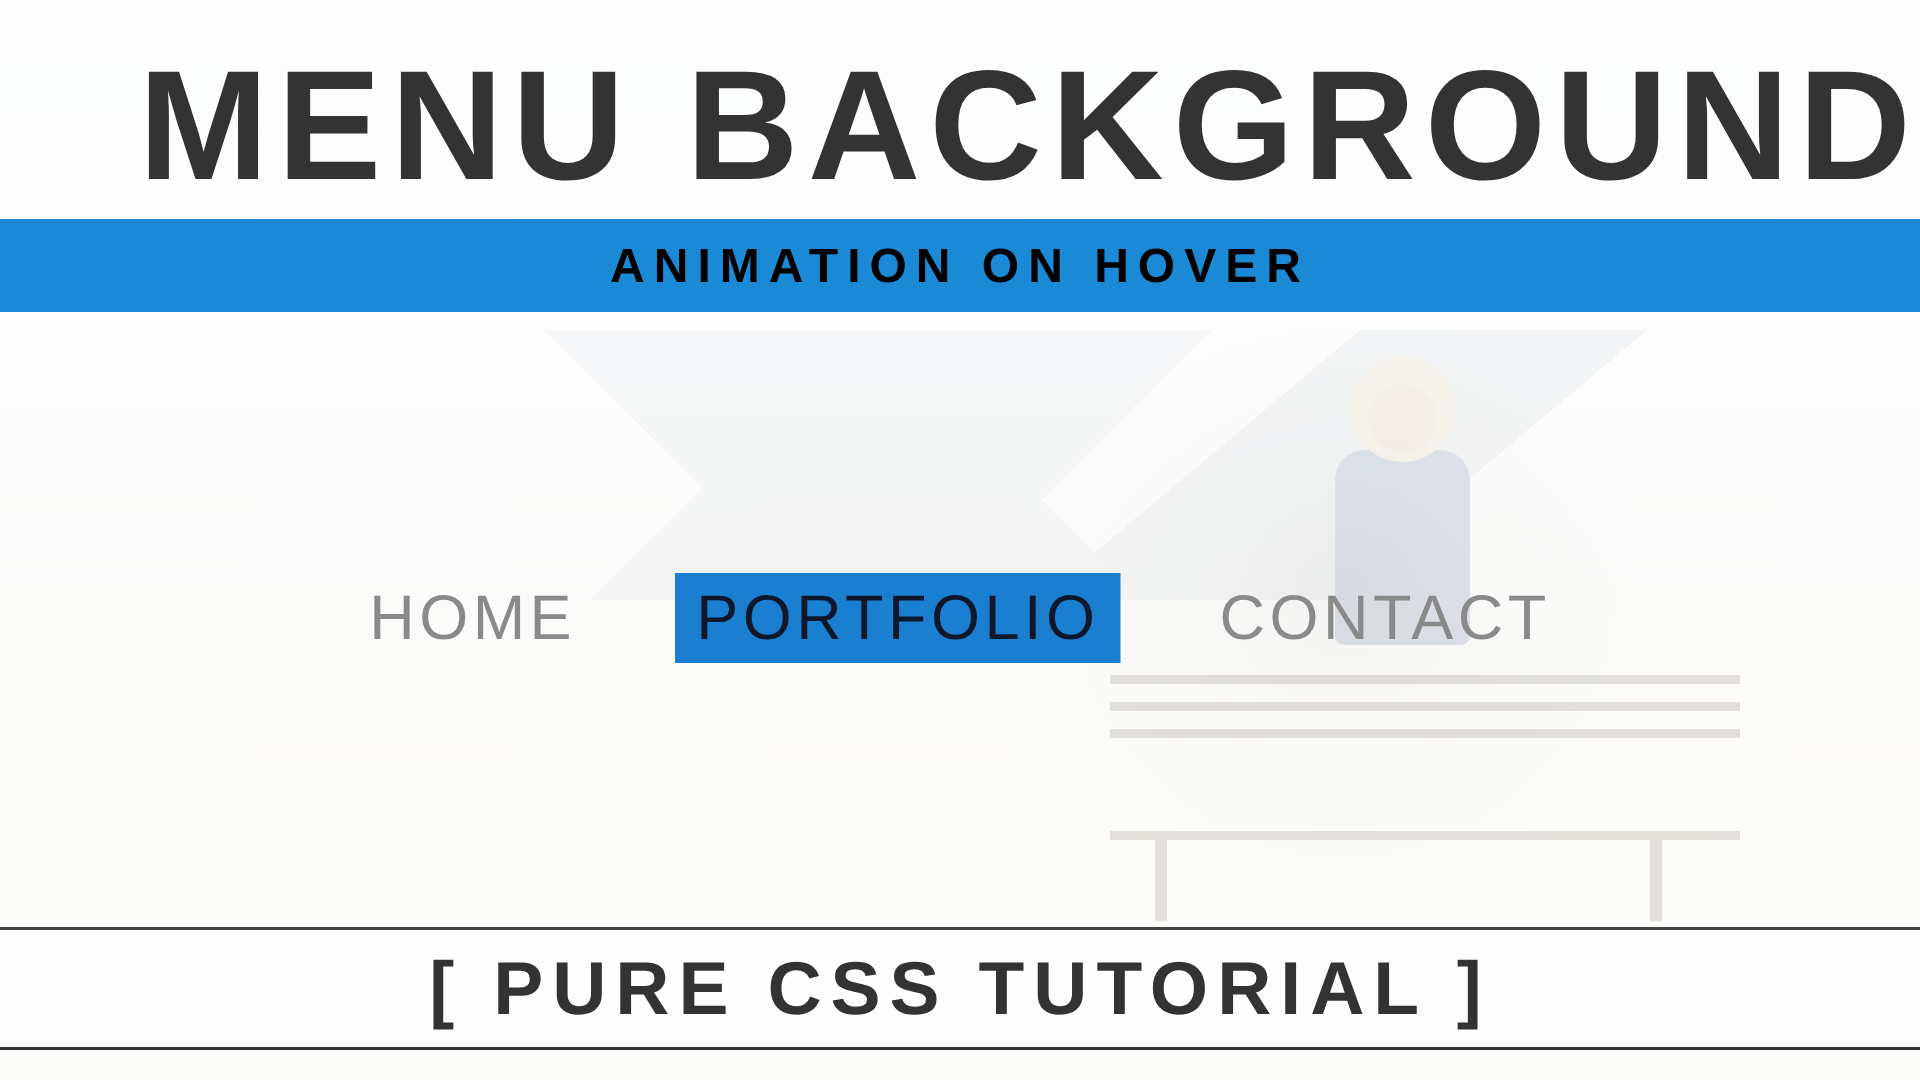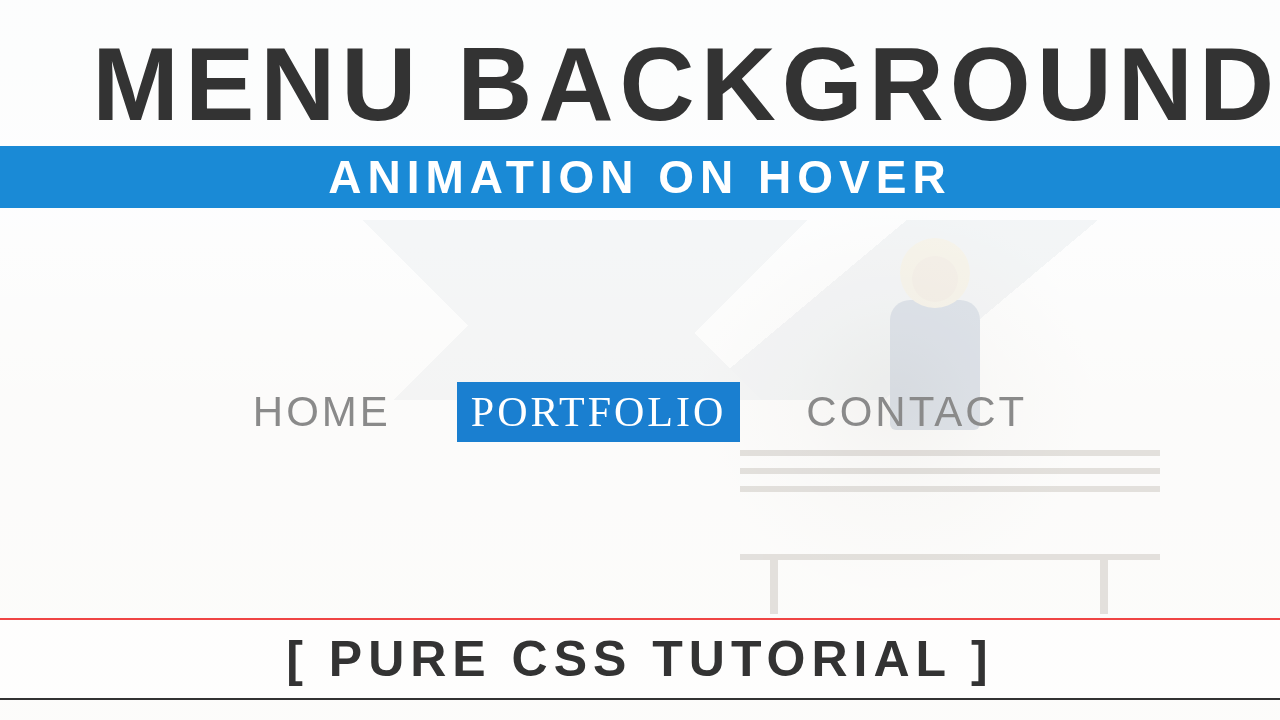--- a/index.html
+++ b/index.html
@@ -31,22 +31,22 @@
     top: 146px;
     left: 0;
     right: 0;
     height: 62px;
     background: #1a8ad6;
     display: flex;
     align-items: center;
     justify-content: center;
   }
   .title-sub {
-    color: #ffffff;
-    font-size: 46px;
+    color: #000000;
+    font-size: 32px;
     font-weight: 700;
     letter-spacing: 6px;
   }
 
   .menu {
     position: absolute;
     top: 382px;
     left: 0;
     right: 0;
     display: flex;
@@ -58,32 +58,31 @@
     font-size: 42px;
     font-weight: 400;
     letter-spacing: 3px;
     color: #8a8a8a;
     padding: 6px 14px;
     cursor: pointer;
     transition: background 0.3s, color 0.3s;
   }
   .menu-item.active {
     background: #1a7fd0;
-    color: #ffffff;
-    font-family: Liberation Serif, serif;
+    color: #0f172a;
   }
 
   .footer-bar {
     position: absolute;
     bottom: 20px;
     left: 0;
     right: 0;
     height: 82px;
     background: rgba(255,255,255,0.55);
-    border-top: 2px solid #ef4444;
+    border-top: 2px solid #404040;
     border-bottom: 2px solid #333333;
     display: flex;
     align-items: center;
     justify-content: center;
   }
   .footer-text {
     color: #333333;
     font-size: 50px;
     font-weight: 700;
     letter-spacing: 6px;

